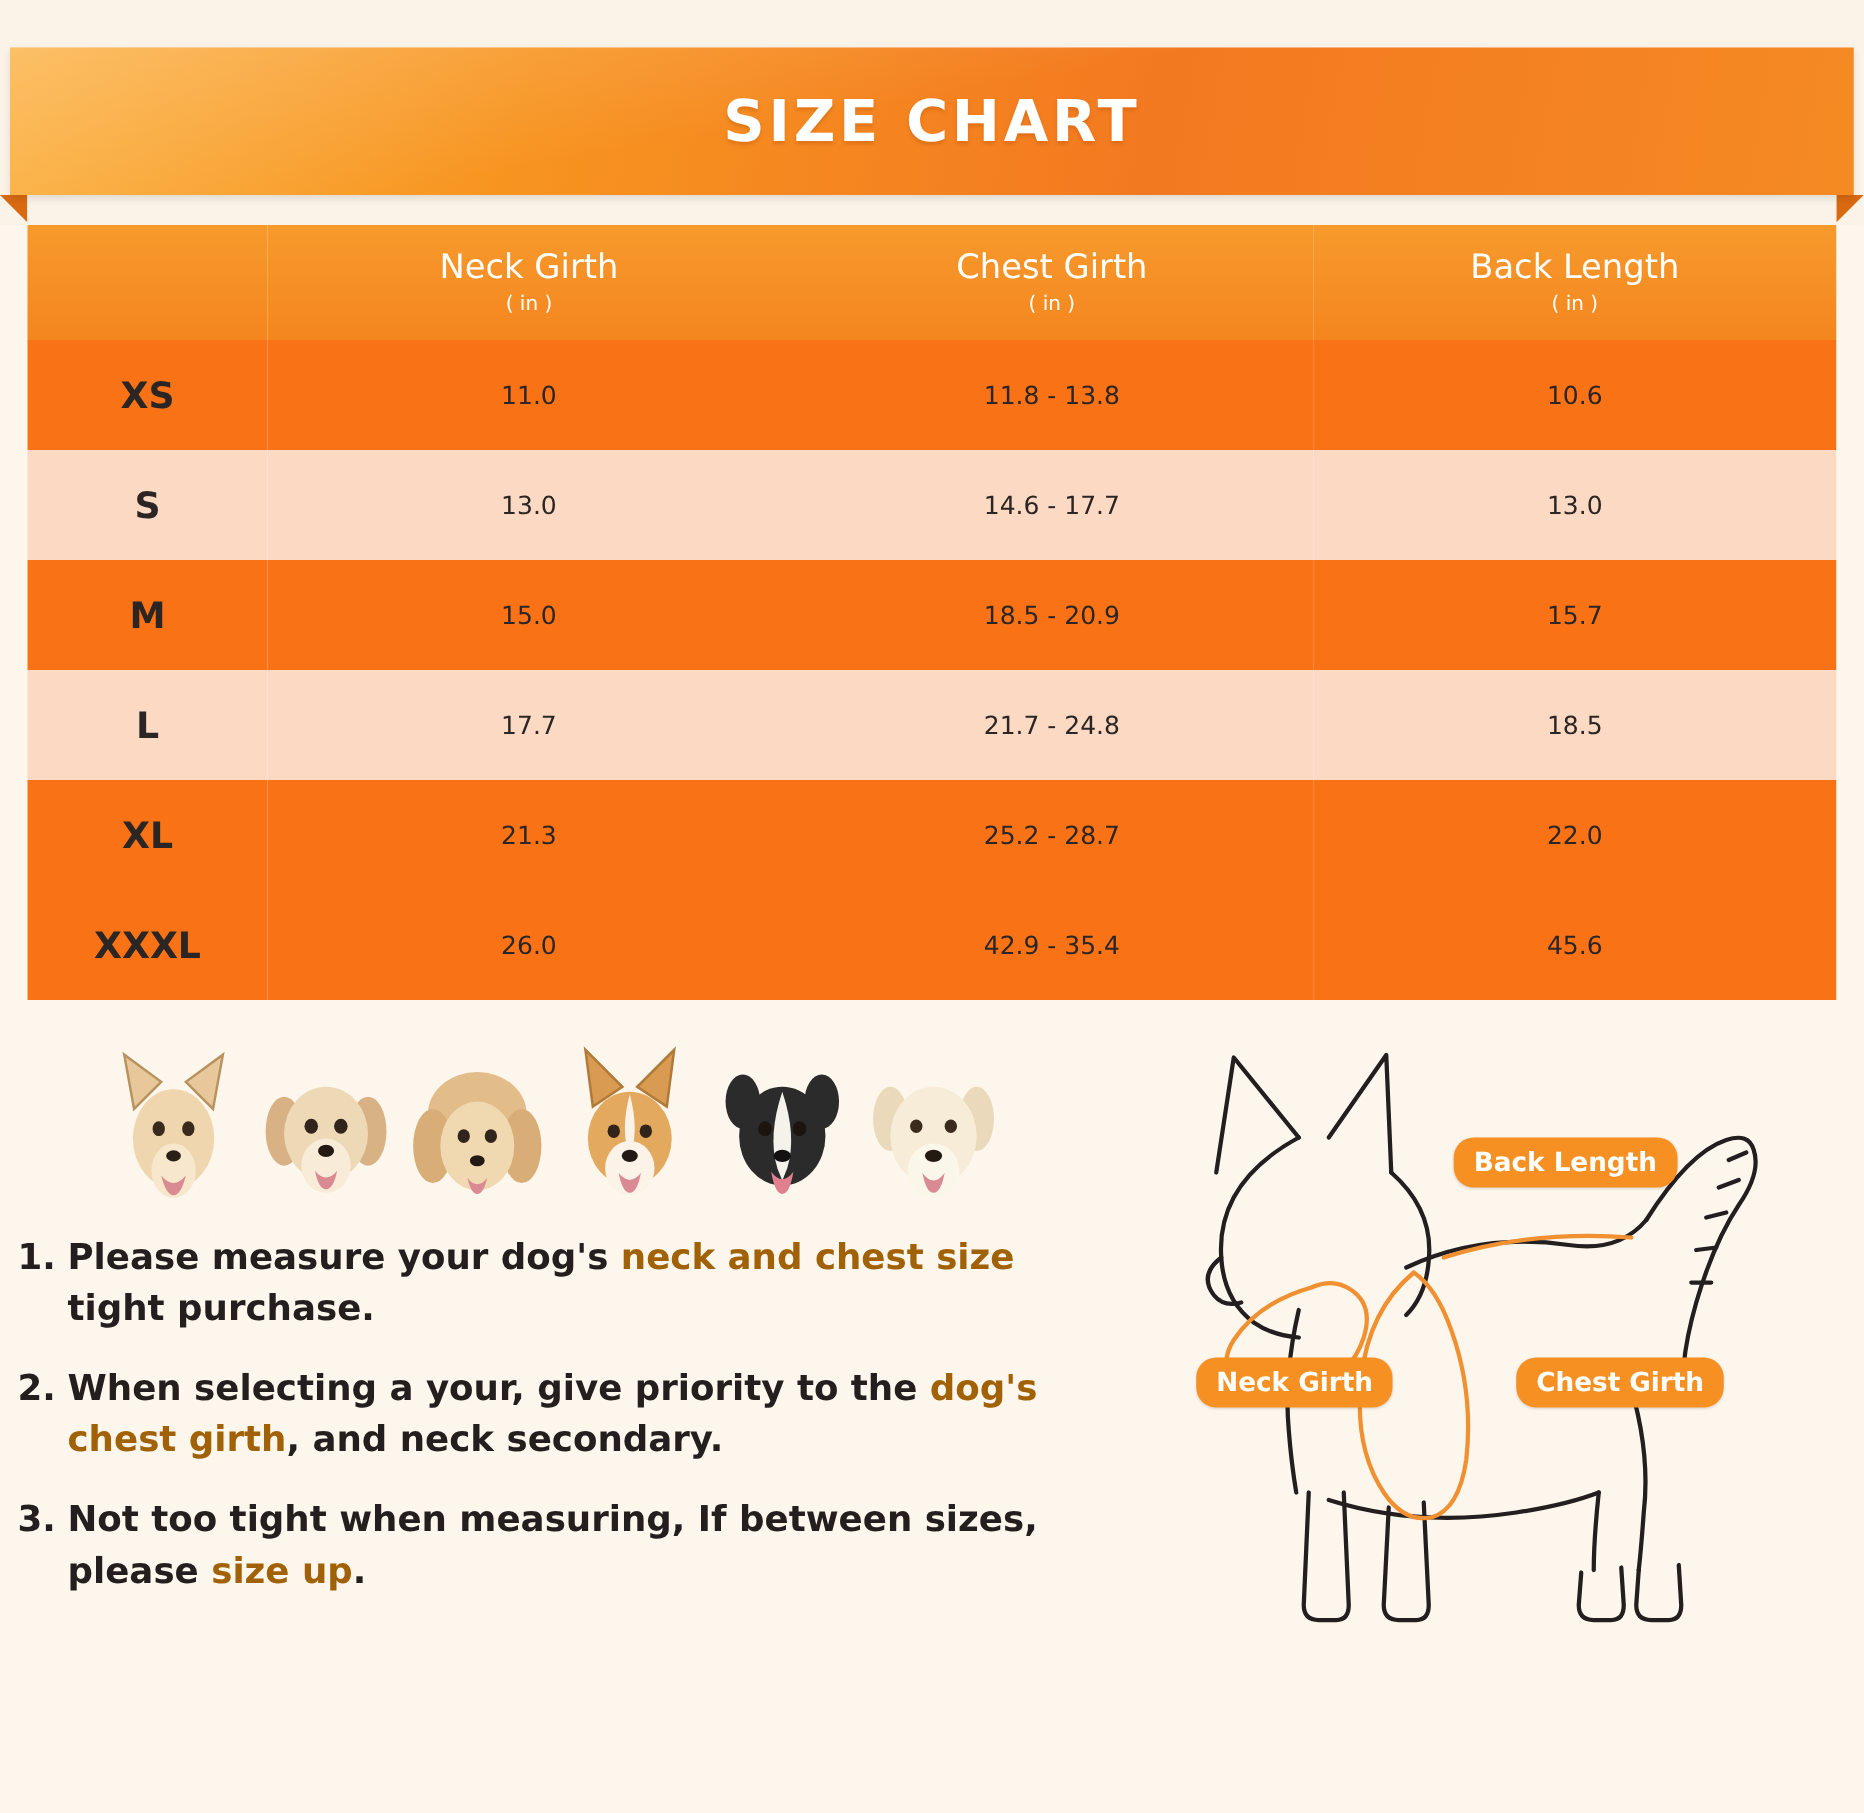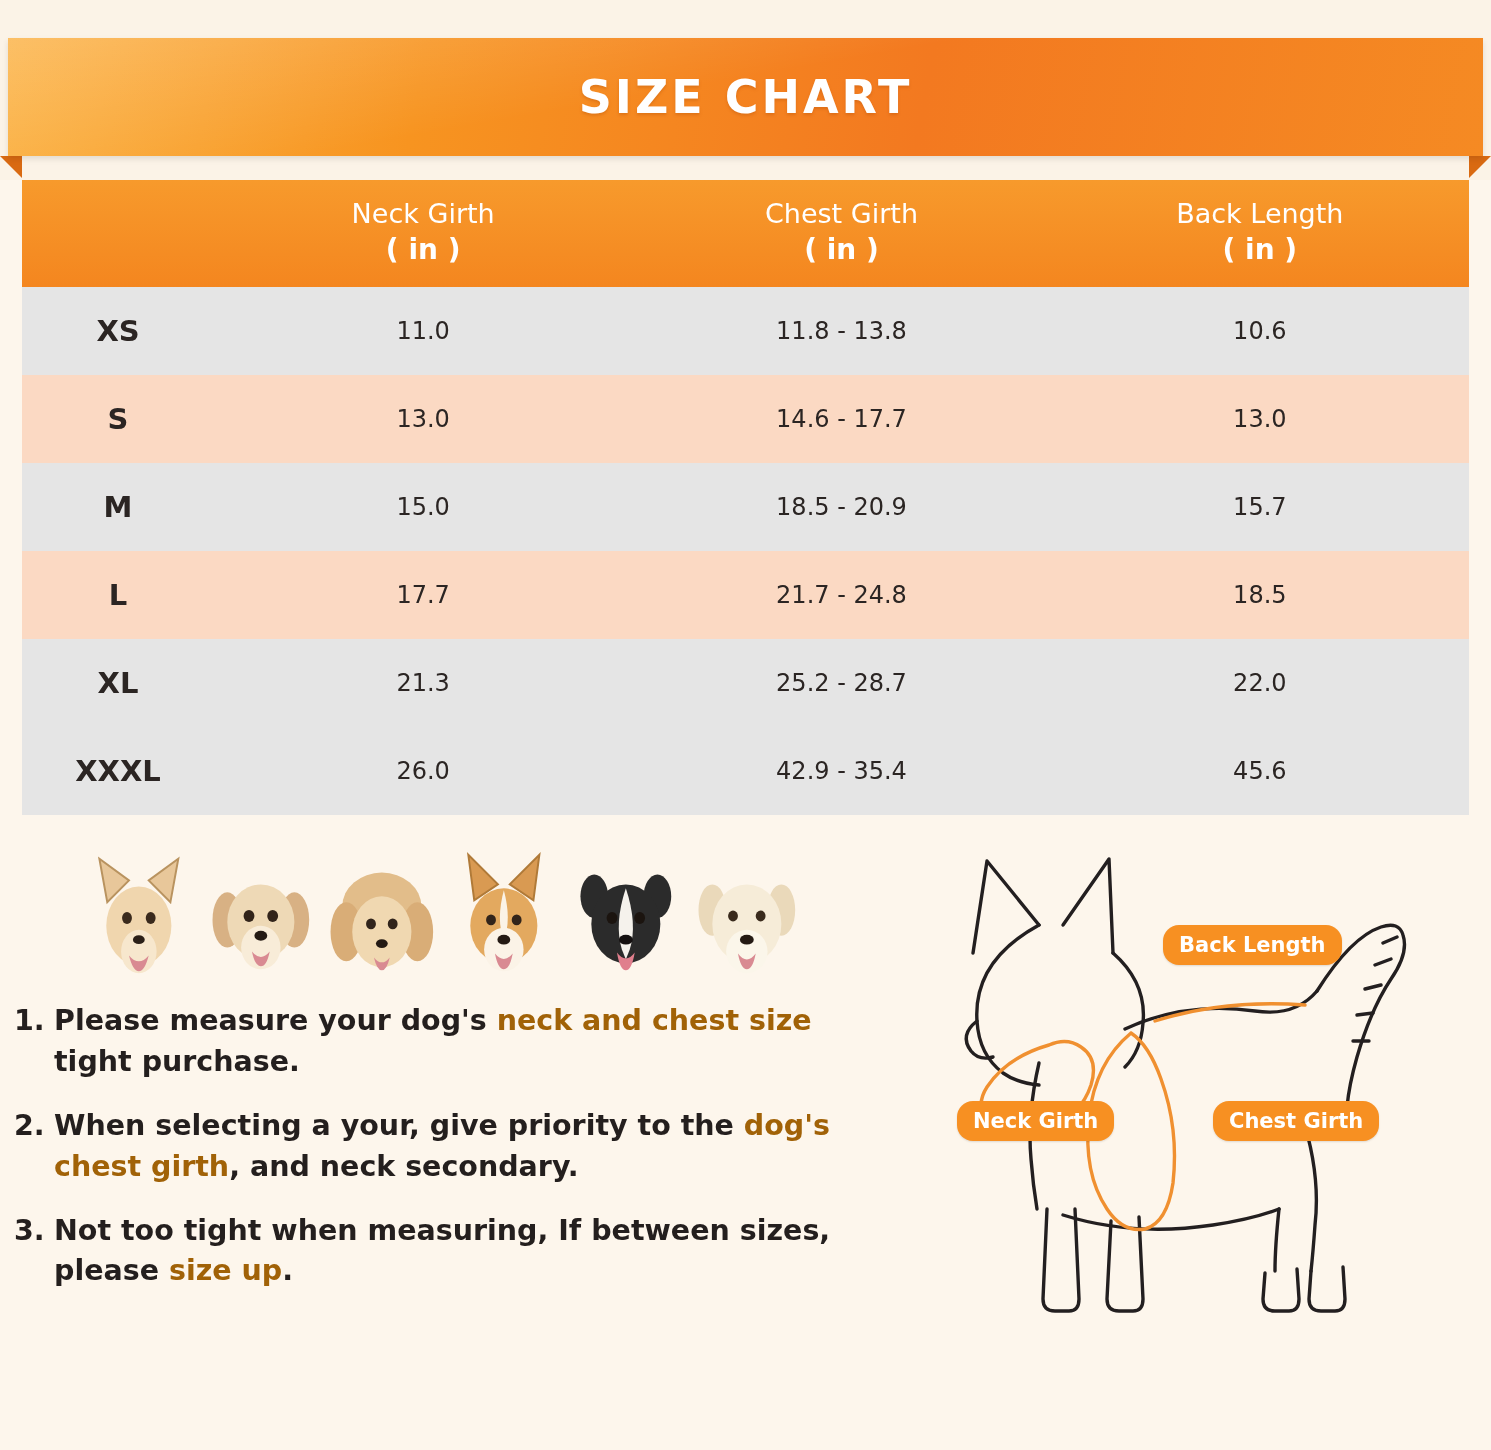--- a/index.html
+++ b/index.html
@@ -79,36 +79,36 @@
     background: linear-gradient(180deg, #f79a2c 0%, #f4861f 100%);
     color: #ffffff;
     font-size: 27px;
     font-weight: normal;
     padding: 18px 0 20px 0;
     line-height: 1.22;
     text-align: center;
   }
   table.size-table thead th .unit {
     display: block;
-    font-size: 28px;
-    font-weight: bold;
+    font-size: 16px;
+    font-weight: normal;
     margin-top: 2px;
   }
   table.size-table thead th.size-col { width: 192px; }
   table.size-table tbody td {
     text-align: center;
-    font-size: 24px;
+    font-size: 20px;
     padding: 27px 0;
     color: #2b2523;
   }
   table.size-table tbody td.size-label {
     font-weight: bold;
     font-size: 29px;
   }
-  tbody tr.row-even { background: #e5e5e5; margin-top: 48px; }
+  tbody tr.row-even { background: #f97316; margin-top: 48px; }
   tbody tr.row-odd  { background: #fbd9c3; }
 
   
   .lower {
     position: relative;
     margin-top: 18px;
     height: 508px;
   }
   .dogs-row {
     position: absolute;

